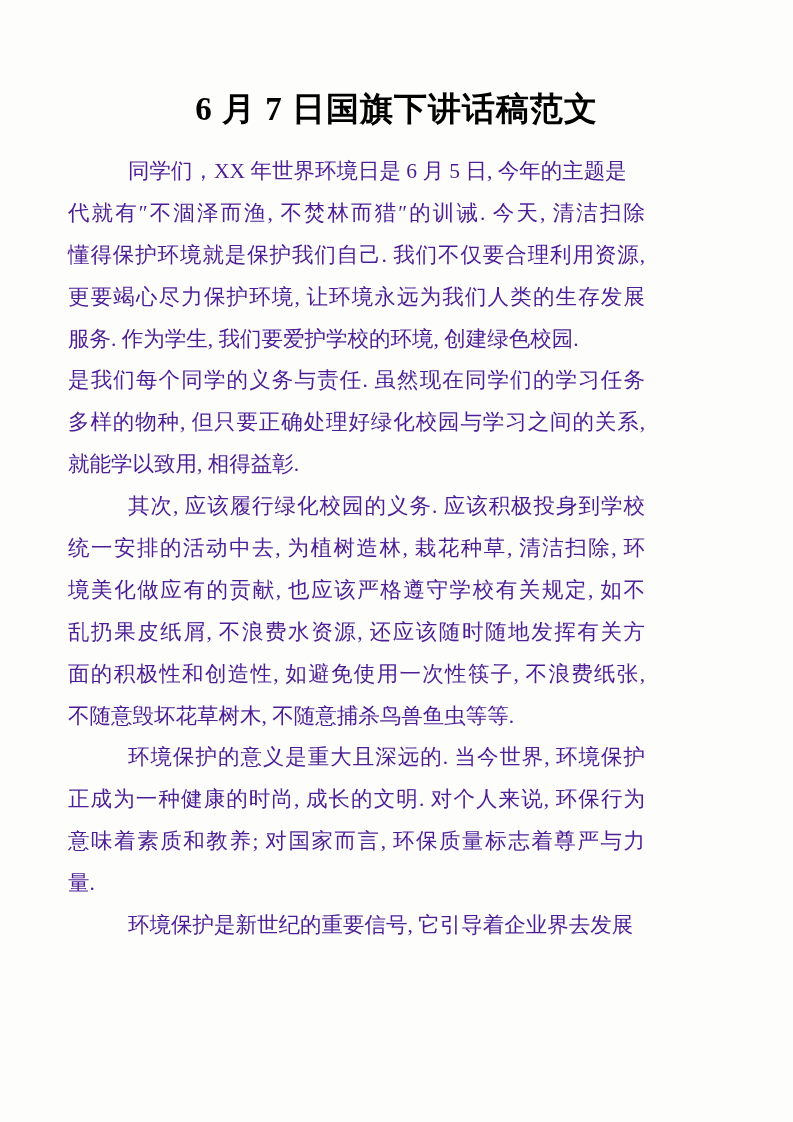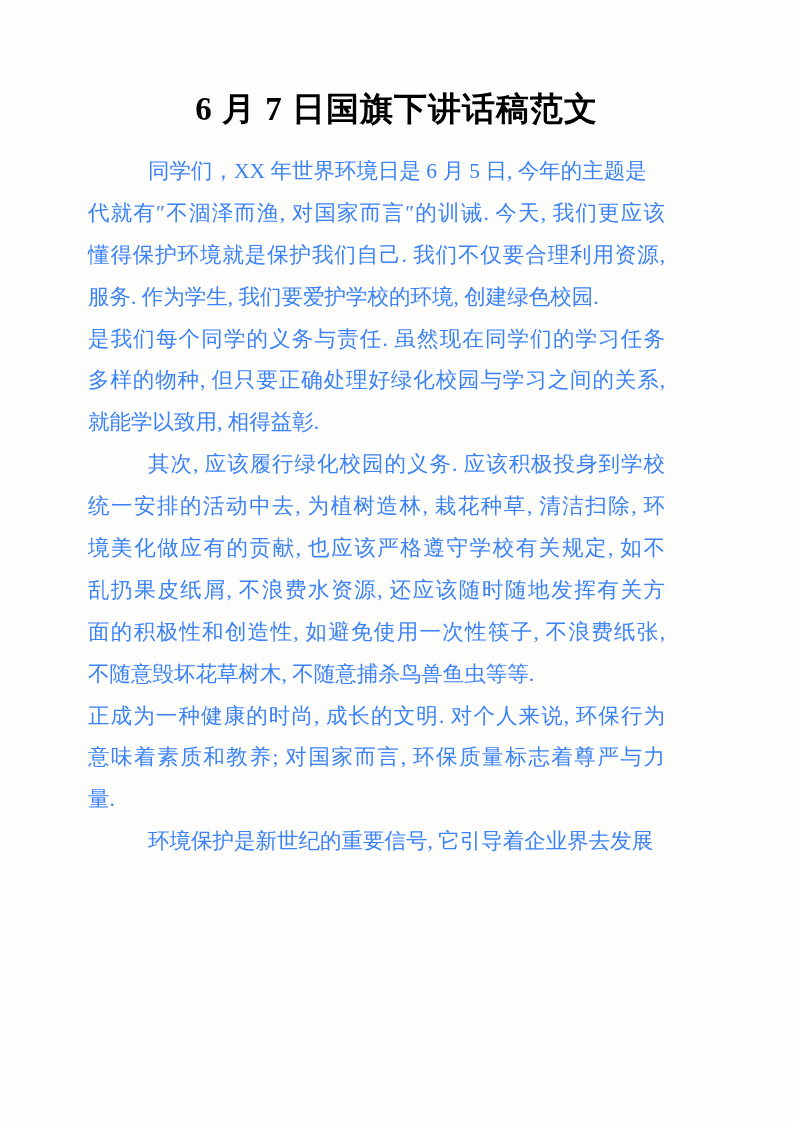--- a/index.html
+++ b/index.html
@@ -27,24 +27,24 @@
     line-height: 46px;
     font-size: 33px;
     font-weight: 700;
     letter-spacing: 1px;
     text-align: center;
     color: #000000;
     font-family: "Liberation Serif", "DejaVu Serif", serif;
   }
   .doc-body {
     margin-top: 19px;
-    margin-left: 88px;
+    margin-left: 68px;
     width: 577px;
     font-size: 21.5px;
-    color: #3b82f6;
+    color: #4c1d95;
   }
   .paragraph {
     margin: 0;
     padding: 0;
   }
   .line {
     height: 41.9px;
     line-height: 41.9px;
     white-space: normal;
     text-align: justify;
@@ -61,38 +61,40 @@
 </head>
 <body>
 
 <div class="doc-page">
   <h1 class="doc-title">6 月 7 日国旗下讲话稿范文</h1>
   <div class="doc-body" id="doc-body">
       <div class="paragraph">
         <div class="line first last">同学们，XX 年世界环境日是 6 月 5 日, 今年的主题是</div>
       </div>
       <div class="paragraph">
-        <div class="line">代就有″不涸泽而渔, 对国家而言″的训诫. 今天, 我们更应该</div>
+        <div class="line">代就有″不涸泽而渔, 不焚林而猎″的训诫. 今天, 清洁扫除</div>
         <div class="line">懂得保护环境就是保护我们自己. 我们不仅要合理利用资源,</div>
+        <div class="line">更要竭心尽力保护环境, 让环境永远为我们人类的生存发展</div>
         <div class="line last">服务. 作为学生, 我们要爱护学校的环境, 创建绿色校园.</div>
       </div>
       <div class="paragraph">
         <div class="line">是我们每个同学的义务与责任. 虽然现在同学们的学习任务</div>
         <div class="line">多样的物种, 但只要正确处理好绿化校园与学习之间的关系,</div>
         <div class="line last">就能学以致用, 相得益彰.</div>
       </div>
       <div class="paragraph">
         <div class="line first">其次, 应该履行绿化校园的义务. 应该积极投身到学校</div>
         <div class="line">统一安排的活动中去, 为植树造林, 栽花种草, 清洁扫除, 环</div>
         <div class="line">境美化做应有的贡献, 也应该严格遵守学校有关规定, 如不</div>
         <div class="line">乱扔果皮纸屑, 不浪费水资源, 还应该随时随地发挥有关方</div>
         <div class="line">面的积极性和创造性, 如避免使用一次性筷子, 不浪费纸张,</div>
         <div class="line last">不随意毁坏花草树木, 不随意捕杀鸟兽鱼虫等等.</div>
       </div>
       <div class="paragraph">
+        <div class="line first">环境保护的意义是重大且深远的. 当今世界, 环境保护</div>
         <div class="line">正成为一种健康的时尚, 成长的文明. 对个人来说, 环保行为</div>
         <div class="line">意味着素质和教养; 对国家而言, 环保质量标志着尊严与力</div>
         <div class="line last">量.</div>
       </div>
       <div class="paragraph">
         <div class="line first last">环境保护是新世纪的重要信号, 它引导着企业界去发展</div>
       </div>
     </div>
 </div>
 

